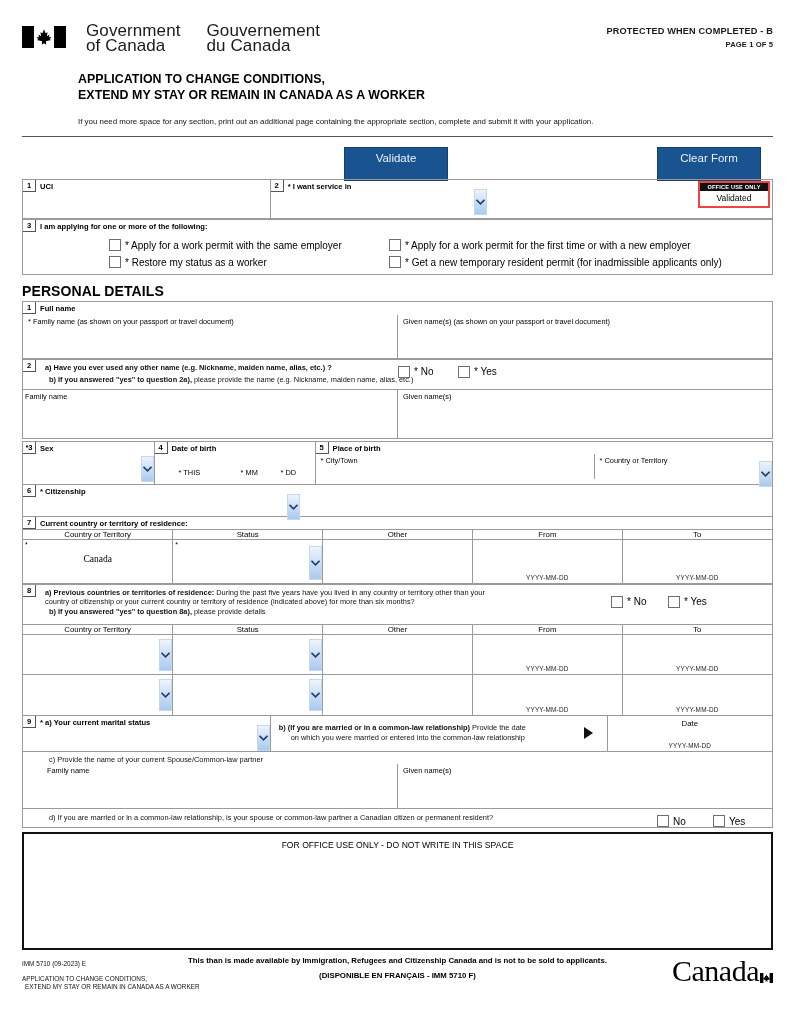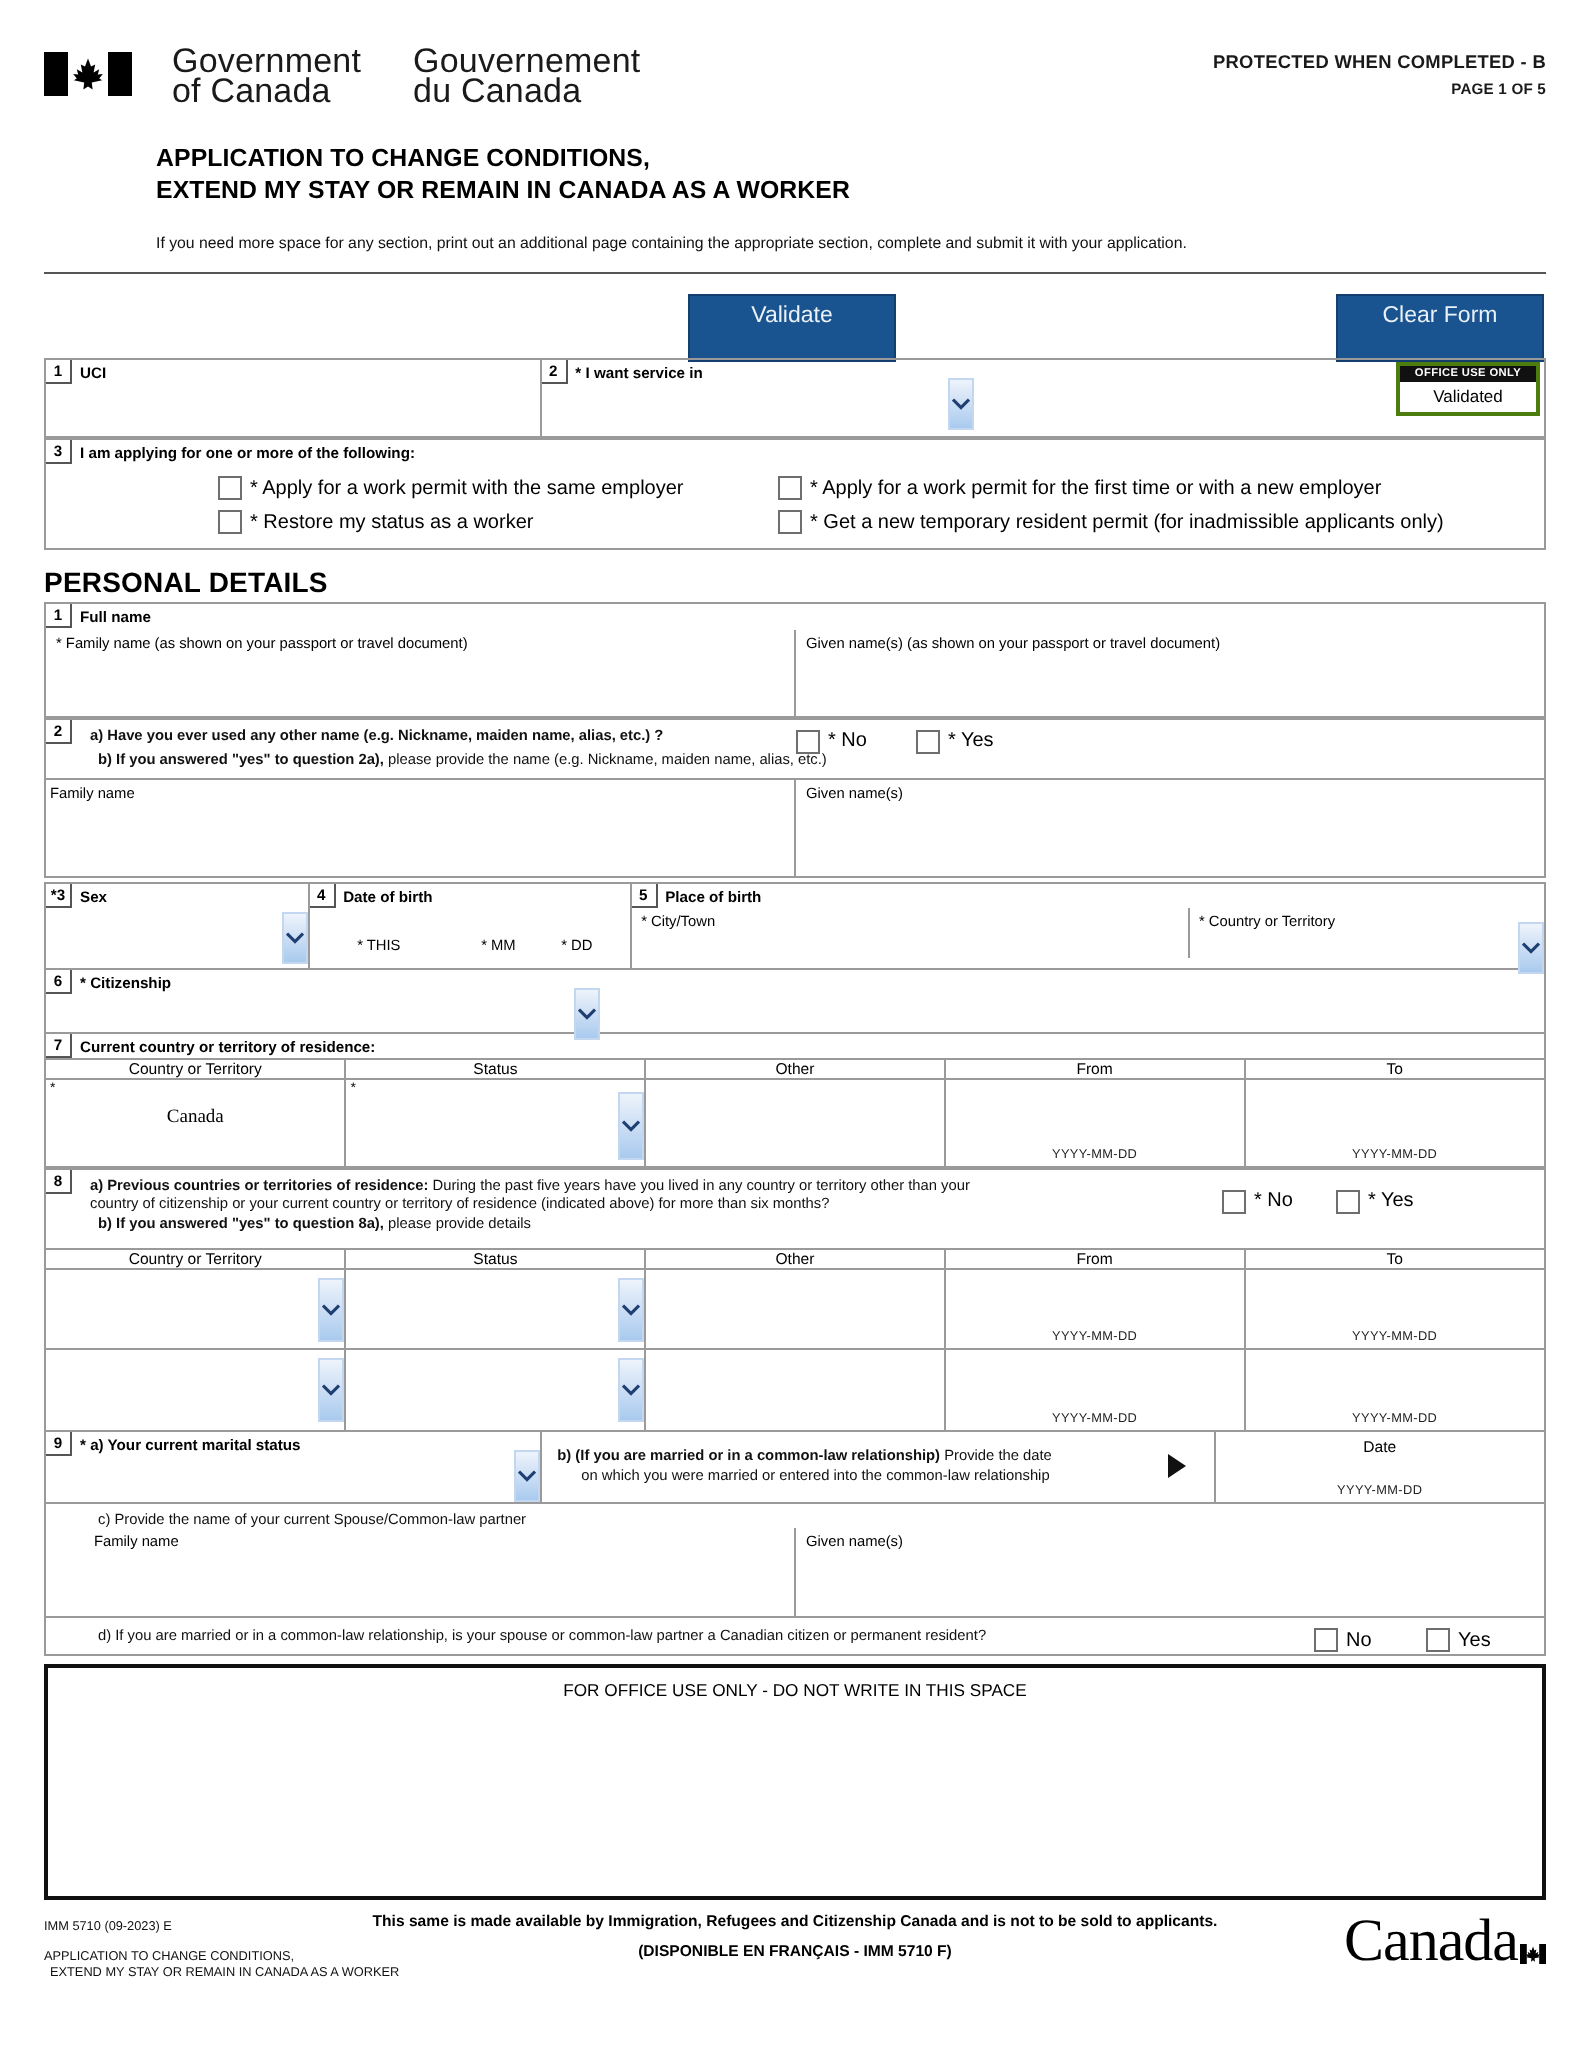--- a/index.html
+++ b/index.html
@@ -34,21 +34,21 @@
   .btnrow { position: relative; height: 28px; margin: 10px 18px 0 22px; }
   .btn {
     position: absolute; top: 0;
     background: #1a5490; color: #e9f0f7;
     font-size: 11.5px; text-align: center;
     border: 1px solid #123f6d;
     height: 34px; line-height: 20px;
     cursor: pointer;
   }
   .btn-validate { left: 322px; width: 104px; }
-  .btn-clear { right: 1px; width: 104px; }
+  .btn-clear { right: 12px; width: 104px; }
 
   
   .frame { margin: 6px 18px 0 22px; border: 1px solid #9a9a9a; position: relative; }
   .tbl { width: 100%; border-collapse: collapse; table-layout: fixed; }
   .tbl td { border: 1px solid #9a9a9a; vertical-align: top; position: relative; padding: 0; }
   .qnum {
     display: inline-block; border: 1px solid #555; border-top:none; border-left:none;
     font-size: 7.6px; font-weight: bold; width: 13px; height: 12px; line-height: 11px;
     text-align: center; vertical-align: top; background:#fff;
   }
@@ -73,21 +73,21 @@
     cursor: pointer;
   }
   .cb-lbl { font-size: 10px; margin-left: 4px; vertical-align: middle; }
 
   .colhdr { font-size: 7.8px; text-align:center; padding: 3px 0 3px 0; }
   .datehint { font-size: 6.4px; text-align:center; position:absolute; bottom:2px; left:0; right:0; color:#222; letter-spacing:0.2px;}
   .fieldnote { font-size:7.4px; padding: 2px 0 0 5px;}
   .tiny-star { position:absolute; top:1px; left:2px; font-size:7px;}
 
   .officebox {
-    position:absolute; right: 2px; top: 1px; width: 72px; border: 2px solid #4d7c0f; background:#fff;
+    position:absolute; right: 2px; top: 1px; width: 72px; border: 2px solid #ef4444; background:#fff;
   }
   .officebox .ohdr { background:#111; color:#fff; font-size:5.6px; font-weight:bold; text-align:center; letter-spacing:0.2px; padding:1px 0;}
   .officebox .oval { font-size:8.5px; text-align:center; padding:2px 0 3px; }
 
   .pdlabel { font-size: 14px; font-weight: bold; margin: 8px 18px 2px 22px; letter-spacing:0.1px;}
 
   .typed { font-size: 9.5px; font-family: "Liberation Serif", serif; text-align:center; padding-top: 14px;}
 
   .officeuse { margin: 4px 18px 0 22px; border: 2px solid #111; height: 118px; position: relative; }
   .officeuse .ou-t { text-align:center; font-size: 8.6px; padding-top: 6px; }
@@ -503,21 +503,21 @@
       </tr>
     </tbody>
       </table>
   </div>
 
   <div class="officeuse">
     <div class="ou-t">FOR OFFICE USE ONLY - DO NOT WRITE IN THIS SPACE</div>
   </div>
 
   <div class="foot">
-    <div class="foot-c">This same is made available by Immigration, Refugees and Citizenship Canada and is not to be sold to applicants.</div>
+    <div class="foot-c">This than is made available by Immigration, Refugees and Citizenship Canada and is not to be sold to applicants.</div>
     <div class="foot-c2">(DISPONIBLE EN FRANÇAIS - IMM 5710 F)</div>
     <div class="foot-l">
       <div>IMM 5710 (09-2023) E</div>
       <div class="l2">APPLICATION TO CHANGE CONDITIONS,</div>
       <div style="padding-left:3px;">EXTEND MY STAY OR REMAIN IN CANADA AS A WORKER</div>
     </div>
     <div class="wordmark"><span>Canada</span><span class="wm-flag"><svg viewBox="0 0 13 10" width="13" height="10">
             <rect x="0" y="0" width="3.4" height="10" fill="#000"></rect>
             <rect x="9.6" y="0" width="3.4" height="10" fill="#000"></rect>
             <path d="M6.5 1.2 L7.2 3.2 L8.2 2.7 L7.8 4.7 L9.2 3.9 L8.8 5.2 L10.1 5.1 L9.2 6.2 L9.9 6.6 L7.3 7.1 L7.5 8.9 L6.5 8.1 L5.5 8.9 L5.7 7.1 L3.1 6.6 L3.8 6.2 L2.9 5.1 L4.2 5.2 L3.8 3.9 L5.2 4.7 L4.8 2.7 L5.8 3.2 Z" fill="#000"></path>

